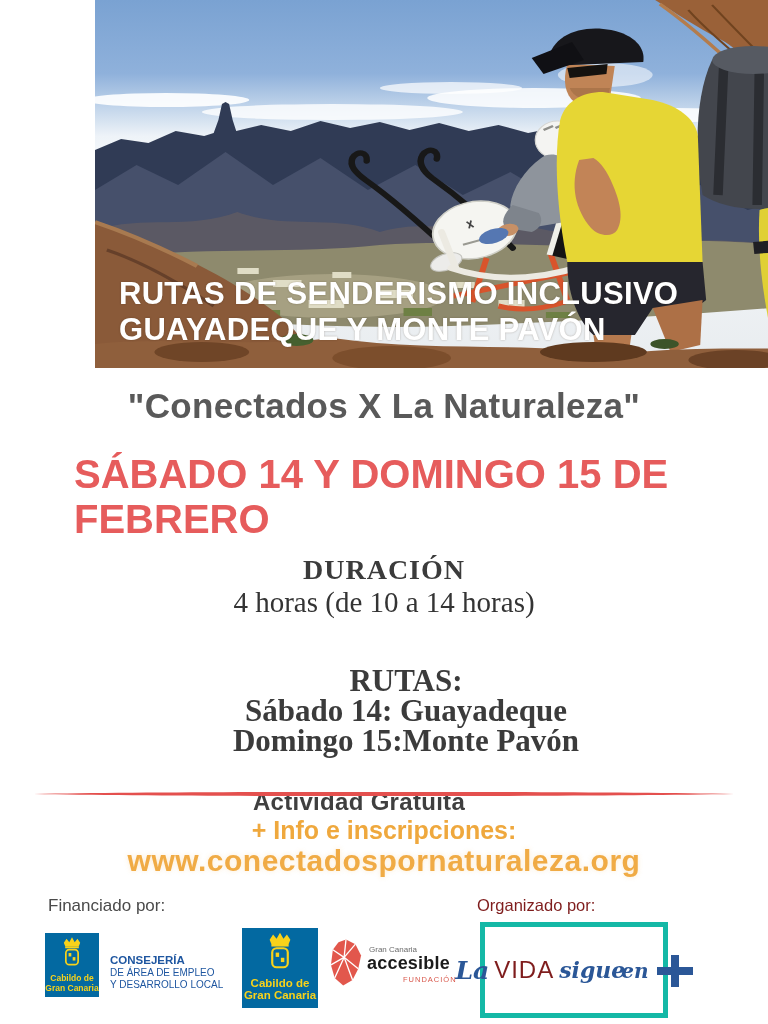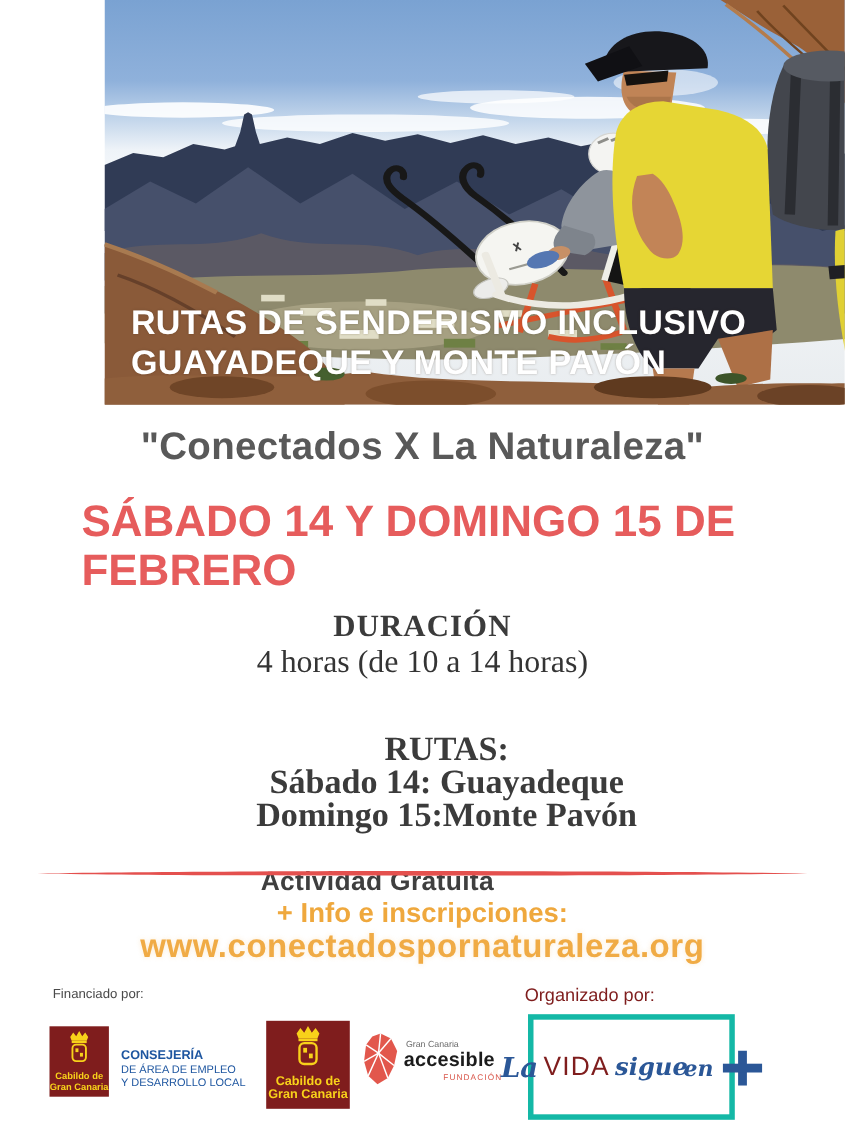--- a/index.html
+++ b/index.html
@@ -23,30 +23,30 @@
   
   .duration-label{position:absolute;top:554px;left:0;width:768px;text-align:center;
     font-family:"Liberation Serif",serif;font-weight:bold;font-size:28px;color:#3b3b3b;letter-spacing:1px;}
   .duration-value{position:absolute;top:586px;left:0;width:768px;text-align:center;
     font-family:"Liberation Serif",serif;font-size:29px;color:#343434;}
   .routes{position:absolute;top:666px;left:0;width:768px;text-align:center;
     font-family:"Liberation Serif",serif;font-weight:bold;font-size:31px;line-height:30px;color:#3b3b3b;padding-left:22px;}
   
   .divider{position:absolute;top:790px;left:34px;width:700px;height:8px;z-index:3;}
   .free-label{position:absolute;top:788px;left:0;width:686px;text-align:center;z-index:2;
-    font-size:24px;font-weight:bold;color:#3f3f3f;letter-spacing:.3px;}
+    font-size:24px;font-weight:bold;color:#3f3f3f;letter-spacing:.3px;padding-left:16px;}
   .info-label{position:absolute;top:816px;left:0;width:768px;text-align:center;
     font-size:25px;font-weight:bold;color:#efa83d;}
   .website{position:absolute;top:844px;left:0;width:768px;text-align:center;
     font-size:30px;font-weight:bold;color:#f0ab45;letter-spacing:.5px;text-decoration:none;display:block;
     text-shadow:0 0 5px rgba(242,176,74,.25);}
   
-  .financed-label{position:absolute;left:48px;top:896px;font-size:12px;color:#4a4a4a;}
+  .financed-label{position:absolute;left:48px;top:896px;font-size:17px;color:#4a4a4a;}
   .organized-label{position:absolute;left:477px;top:896px;font-size:16.5px;color:#7f1d1d;}
-  .cabildo{position:absolute;background:#7f1d1d;display:flex;flex-direction:column;align-items:center;justify-content:flex-end;}
+  .cabildo{position:absolute;background:#0369a1;display:flex;flex-direction:column;align-items:center;justify-content:flex-end;}
   .cabildo-1{left:45px;top:933px;width:54px;height:64px;}
   .cabildo-2{left:242px;top:928px;width:76px;height:80px;}
   .cabildo svg{position:absolute;top:3px;left:50%;transform:translateX(-50%);}
   .cabildo .l1,.cabildo .l2{color:#f8d21a;font-weight:bold;line-height:1.1;}
   .cabildo-1 .l1,.cabildo-1 .l2{font-size:8.5px;}
   .cabildo-2 .l1,.cabildo-2 .l2{font-size:11.5px;}
   .cabildo-1 .l2{margin-bottom:4px;}
   .cabildo-2 .l2{margin-bottom:6px;}
   .consejeria{position:absolute;left:110px;top:954px;color:#1e56a0;line-height:12.5px;}
   .consejeria .c1{font-weight:bold;font-size:11.5px;}

